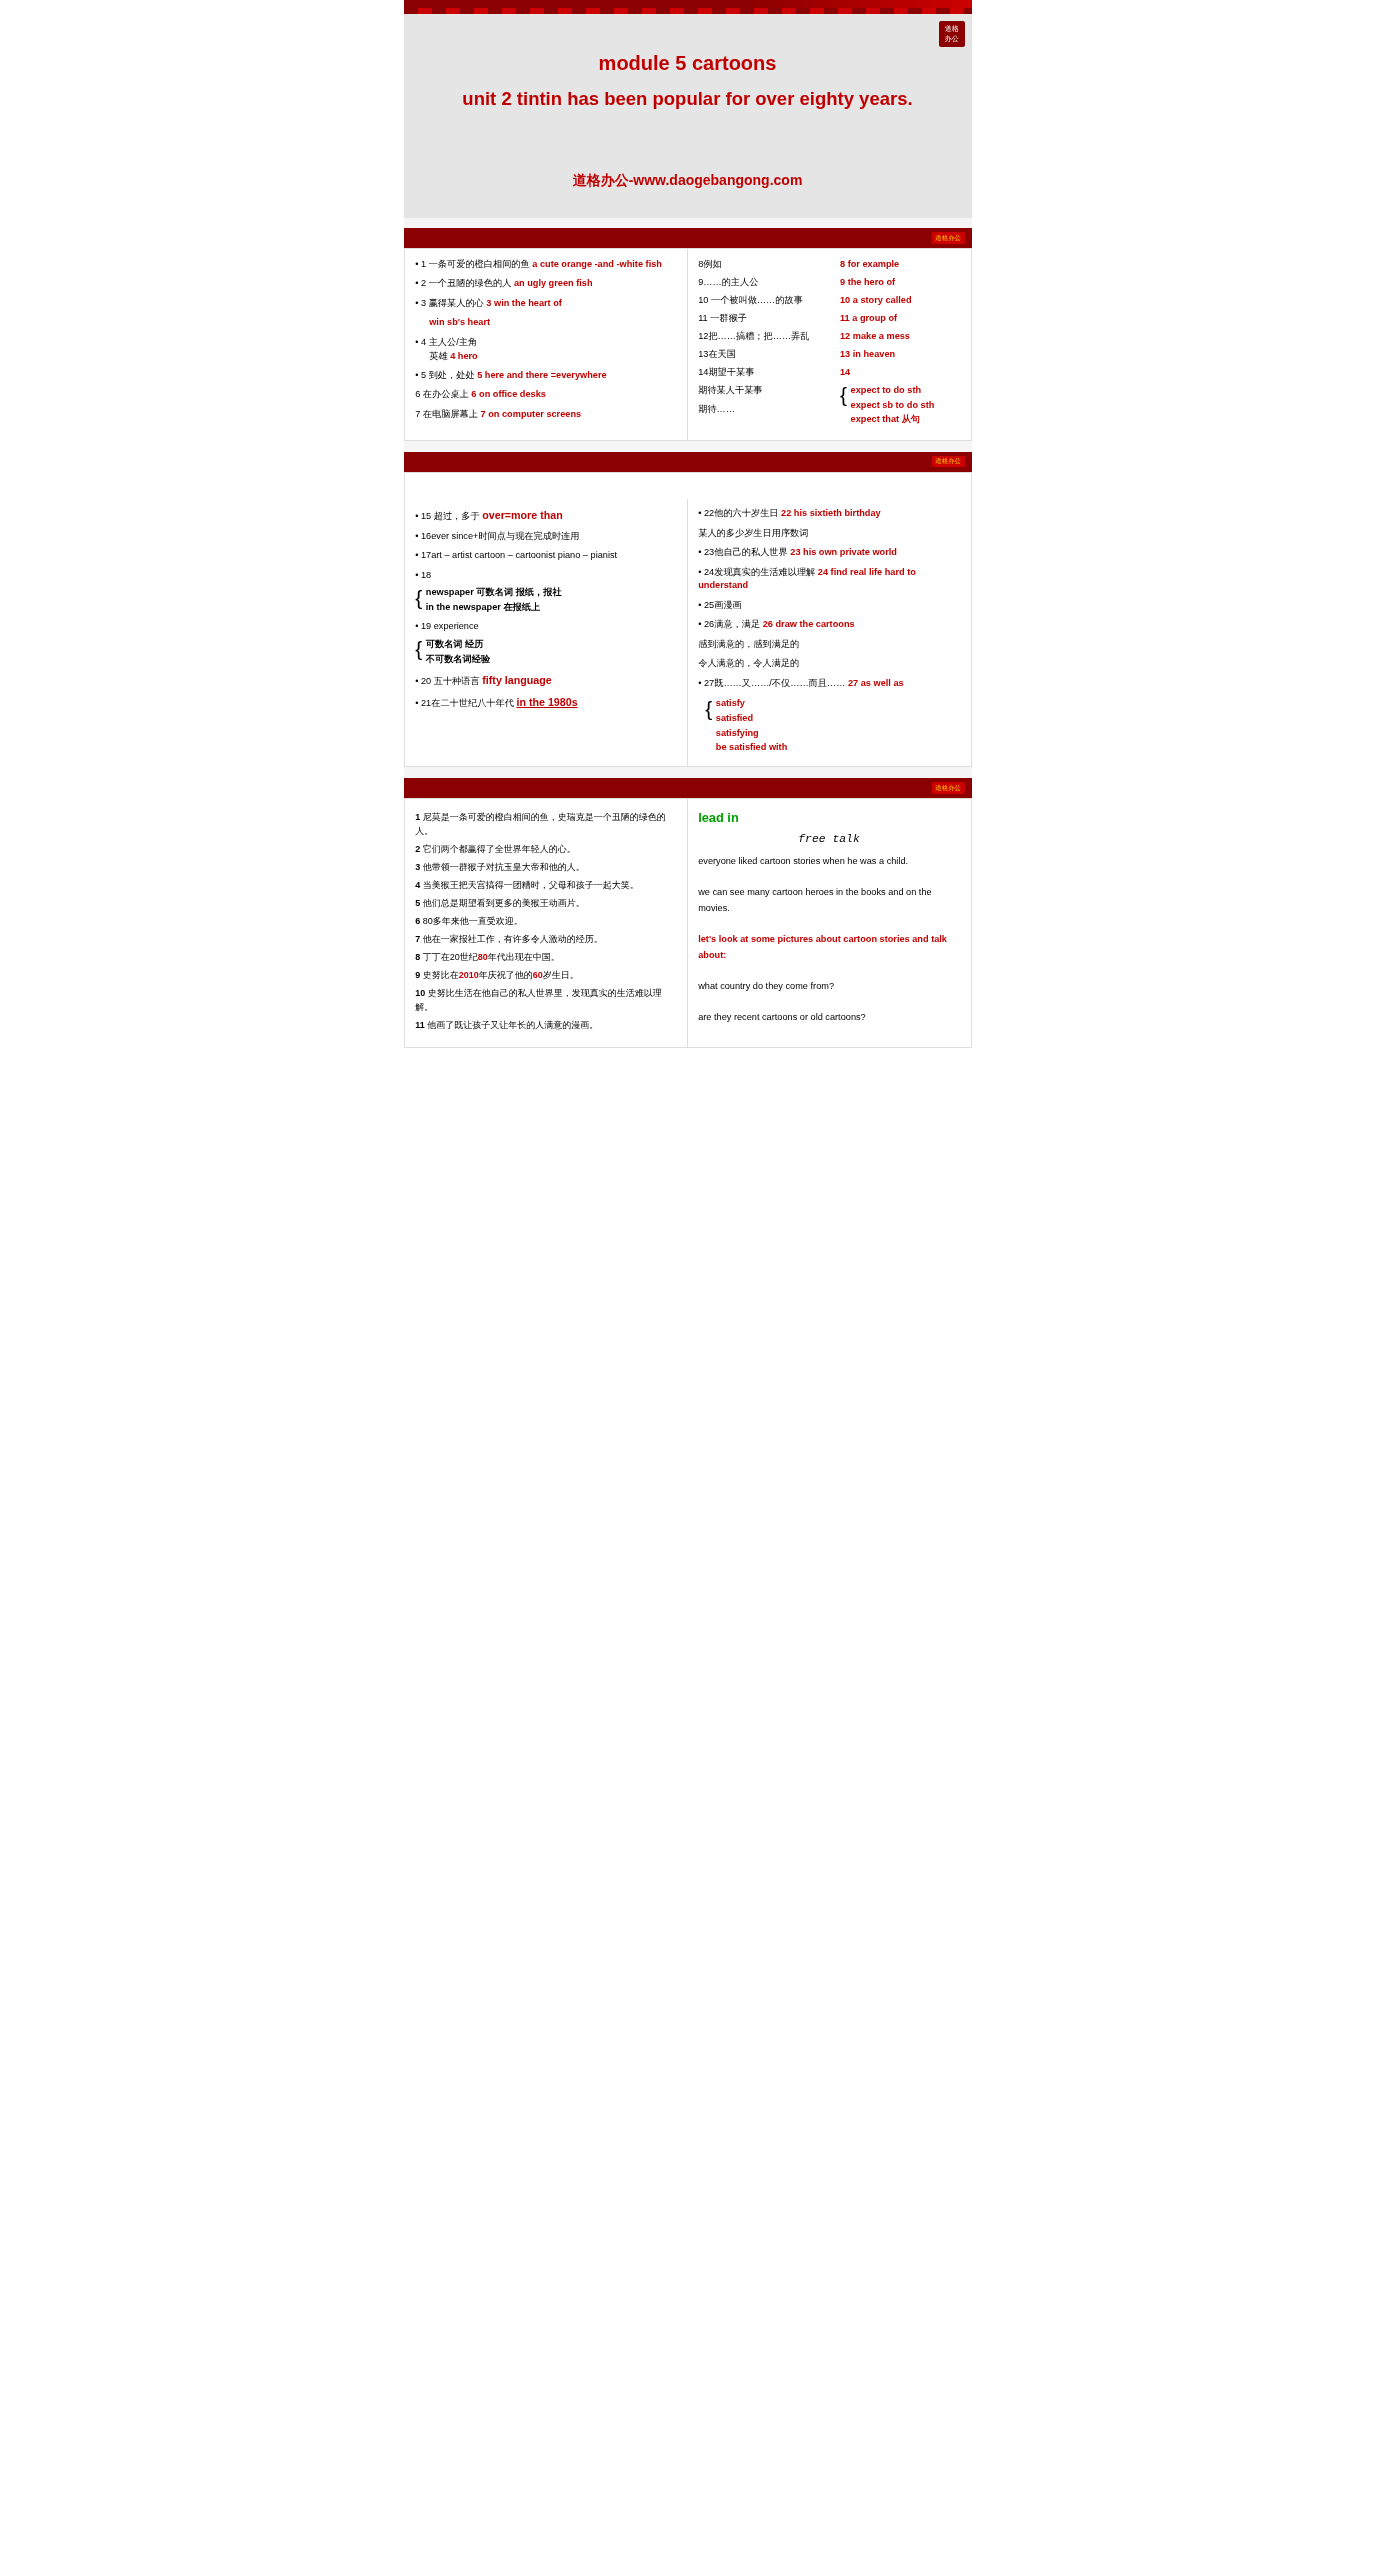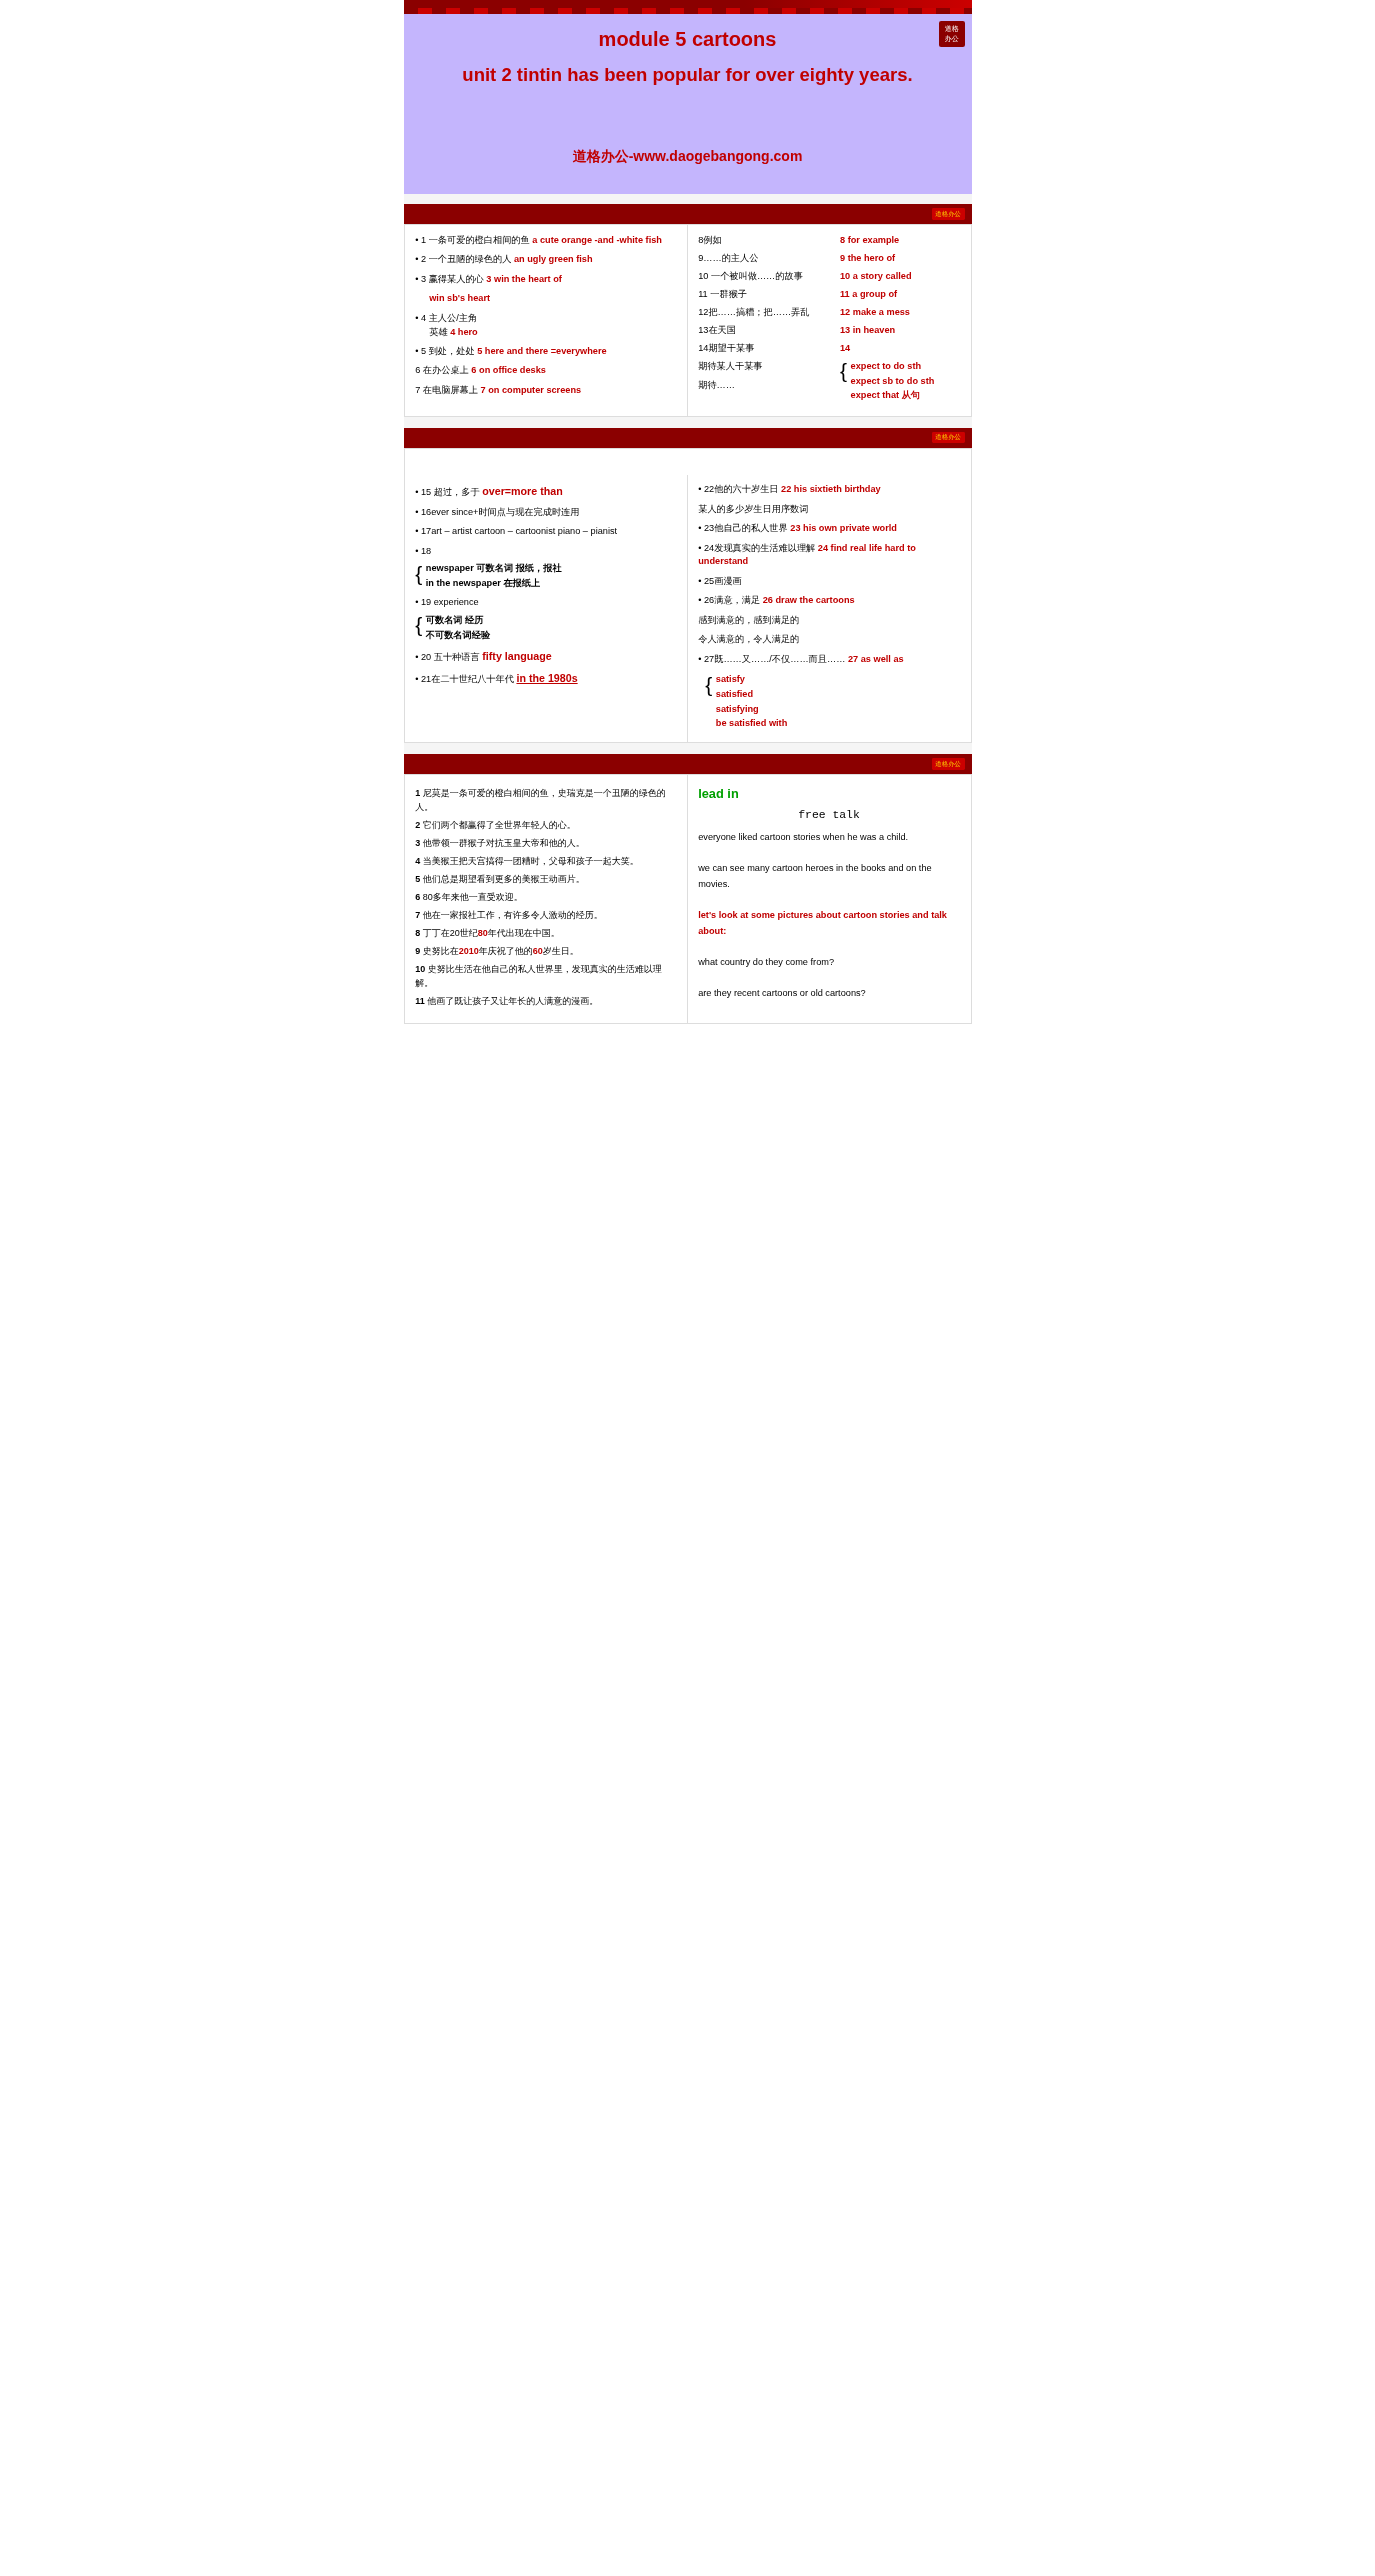--- a/index.html
+++ b/index.html
@@ -5,22 +5,22 @@
     * { margin: 0; padding: 0; box-sizing: border-box; }
     body {
       background: #fff;
       font-family: Arial, sans-serif;
       width: 568px;
       margin: 0 auto;
     }
 
     
     .header-section {
-      background: #c4b5fd;
-      padding: 14px 28px 14px;
+      background: #e5e5e5;
+      padding: 38px 28px 14px;
       text-align: center;
       position: relative;
     }
     .header-logo {
       position: absolute;
       top: 7px;
       right: 7px;
       background: #8b0000;
       color: #fff;
       font-size: 7px;
@@ -175,20 +175,21 @@
       font-size: 12.8px;
       font-weight: bold;
       margin-bottom: 8.5px;
     }
     .free-talk-title {
       font-size: 11.4px;
       font-family: 'Courier New', monospace;
       text-align: center;
       margin-bottom: 8.5px;
       color: #000;
+      font-style: italic;
     }
     .free-talk-text {
       font-size: 9.2px;
       line-height: 1.7;
       color: #000;
     }
     .free-talk-highlight {
       color: #c00000;
       font-weight: bold;
     }

